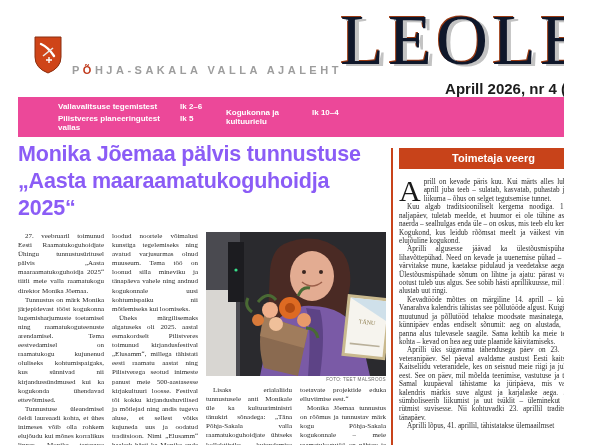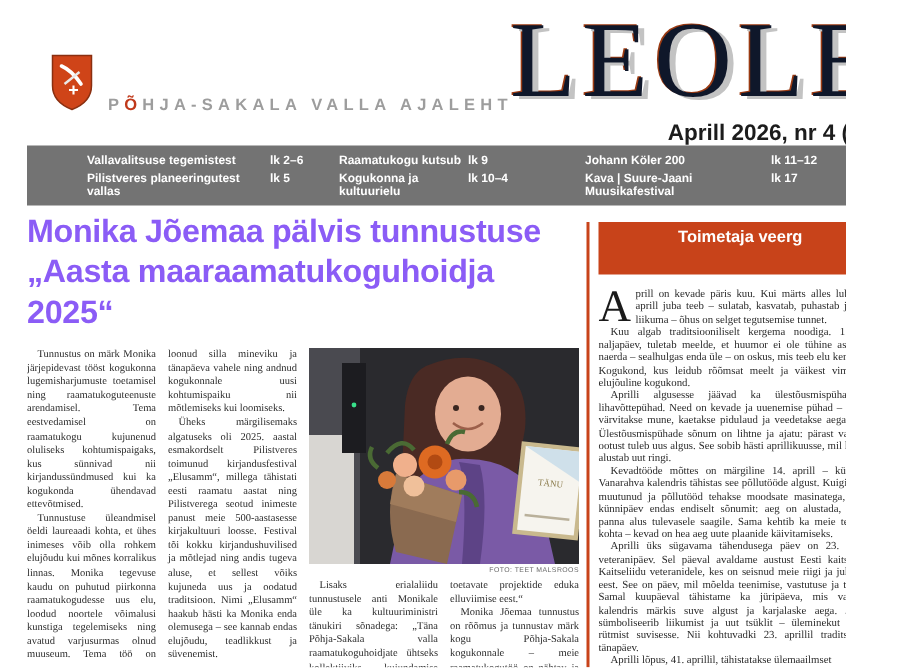--- a/index.html
+++ b/index.html
@@ -11,21 +11,21 @@
   .coat{position:absolute;left:34px;top:36px;}
   .tagline{position:absolute;left:72px;top:64px;font-size:11px;font-weight:700;
            letter-spacing:3.5px;color:#9d9d9d;white-space:nowrap;}
   .tagline .red-o{color:#c0391b;}
   .logo{position:absolute;right:12px;top:4px;font-family:"Liberation Serif",serif;
         font-weight:normal;font-size:72px;line-height:72px;color:#0f172a;letter-spacing:4px;
         text-shadow:4px 2px 0 #c3c3c3, -1px -1px 0 #9a3a12;}
   .issue{position:absolute;right:4px;top:80px;font-size:15px;font-weight:700;color:#1c1c1c;}
 
   
-  .indexbar{position:absolute;top:97px;left:18px;width:570px;height:40px;background:#737373;
+  .indexbar{position:absolute;top:97px;left:18px;width:570px;height:40px;background:#ec4899;
             display:flex;align-items:center;box-sizing:border-box;padding-left:40px;}
   .nav-col{display:flex;flex-direction:column;gap:3px;}
   .nav-item{display:flex;font-size:8px;font-weight:700;color:#ffffff;line-height:9px;}
   .nav-col1 .lbl{width:122px;}
   .nav-col2 .lbl{width:86px;}
   .nav-col3 .lbl{width:124px;}
   .nav-col2{margin-left:0px;}
   .nav-col3{margin-left:32px;}
   .pg{width:46px;}
 
@@ -41,21 +41,21 @@
   .photo-wrap{position:absolute;left:188px;top:0;width:180px;height:240px;}
   .photo-svg{display:block;width:180px;height:144px;}
   .credit{margin-top:1px;text-align:right;font-size:4.6px;letter-spacing:0.3px;
           color:#6a6a6a;font-family:"Liberation Sans",sans-serif;}
   .flow2{margin-top:4px;column-count:2;column-gap:8px;width:180px;height:88px;overflow:hidden;}
 
   
   .divider{position:absolute;left:391px;top:148px;width:2px;height:297px;background:#c8431a;}
   .editor{position:absolute;left:399px;top:148px;width:189px;}
   .editor-title{background:#c8431a;color:#ffffff;font-weight:700;font-size:11px;
-                text-align:center;padding:4px 0 19px 0;}
+                text-align:center;padding:4px 0 5px 0;}
   .editor-body{margin-top:9px;font-family:"Liberation Serif",serif;font-size:7.2px;
                line-height:1.17;text-align:justify;color:#2a2a2a;height:266px;overflow:hidden;}
   .editor-body p{margin:0;text-indent:8px;}
   .editor-body p.first{text-indent:0;}
   .dropcap{float:left;font-size:30px;line-height:23px;padding:1px 3px 0 0;
            font-family:"Liberation Serif",serif;color:#1a1a1a;}
 </style>
 </head>
 <body>
 
@@ -79,44 +79,31 @@
         <span class="lbl">Vallavalitsuse tegemistest</span>
         <span class="pg">lk 2–6</span>
       </div>
       <div class="nav-item">
         <span class="lbl">Pilistveres planeeringutest vallas</span>
         <span class="pg">lk 5</span>
       </div>
     </div>
     <div class="nav-col nav-col2">
       <div class="nav-item">
-        <span class="lbl">Raamatukogu kutsub</span>
-        <span class="pg">lk 9</span>
-      </div>
-      <div class="nav-item">
         <span class="lbl">Kogukonna ja kultuurielu</span>
         <span class="pg">lk 10–4</span>
-      </div>
-    </div>
-    <div class="nav-col nav-col3">
-      <div class="nav-item">
-        <span class="lbl">Johann Köler 200</span>
-        <span class="pg">lk 11–12</span>
-      </div>
-      <div class="nav-item">
-        <span class="lbl">Kava | Suure-Jaani Muusikafestival</span>
-        <span class="pg">lk 17</span>
       </div>
     </div>
   </nav>
 
   <section class="article">
     <h1 class="headline"><span>Monika Jõemaa pälvis tunnustuse</span><br><span>„Aasta maaraamatukoguhoidja 2025“</span></h1>
     <div class="article-body">
       <div class="flow flow1">
+        <p>27. veebruaril toimunud Eesti Raamatukoguhoidjate Ühingu tunnustusüritusel pälvis „Aasta maaraamatukoguhoidja 2025“ tiitli meie valla raamatukogu direktor Monika Jõemaa.</p>
         <p>Tunnustus on märk Monika järjepidevast tööst kogukonna lugemisharjumuste toetamisel ning raamatukoguteenuste arendamisel. Tema eestvedamisel on raamatukogu kujunenud oluliseks kohtumispaigaks, kus sünnivad nii kirjandussündmused kui ka kogukonda ühendavad ettevõtmised.</p>
         <p>Tunnustuse üleandmisel öeldi laureaadi kohta, et ühes inimeses võib olla rohkem elujõudu kui mõnes korralikus linnas. Monika tegevuse kaudu on puhutud piirkonna raamatukogudesse uus elu, loodud noortele võimalusi kunstiga tegelemiseks ning avatud varjusurmas olnud muuseum. Tema töö on loonud silla mineviku ja tänapäeva vahele ning andnud kogukonnale uusi kohtumispaiku nii mõtlemiseks kui loomiseks.</p>
         <p>Üheks märgilisemaks algatuseks oli 2025. aastal esmakordselt Pilistveres toimunud kirjandusfestival „Elusamm“, millega tähistati eesti raamatu aastat ning Pilistverega seotud inimeste panust meie 500-aastasesse kirjakultuuri loosse. Festival tõi kokku kirjandushuvilised ja mõtlejad ning andis tugeva aluse, et sellest võiks kujuneda uus ja oodatud traditsioon. Nimi „Elusamm“ haakub hästi ka Monika enda olemusega – see kannab endas elujõudu, teadlikkust ja süvenemist.</p>
 
       </div>
       <div class="photo-wrap">
         <svg class="photo-svg" viewBox="0 0 180 144">
           <rect x="0" y="0" width="180" height="144" fill="#2a2a2e"></rect>
           <rect x="0" y="0" width="34" height="144" fill="#4a4a50"></rect>
           <rect x="0" y="58" width="30" height="86" fill="#d8d6d2"></rect>

